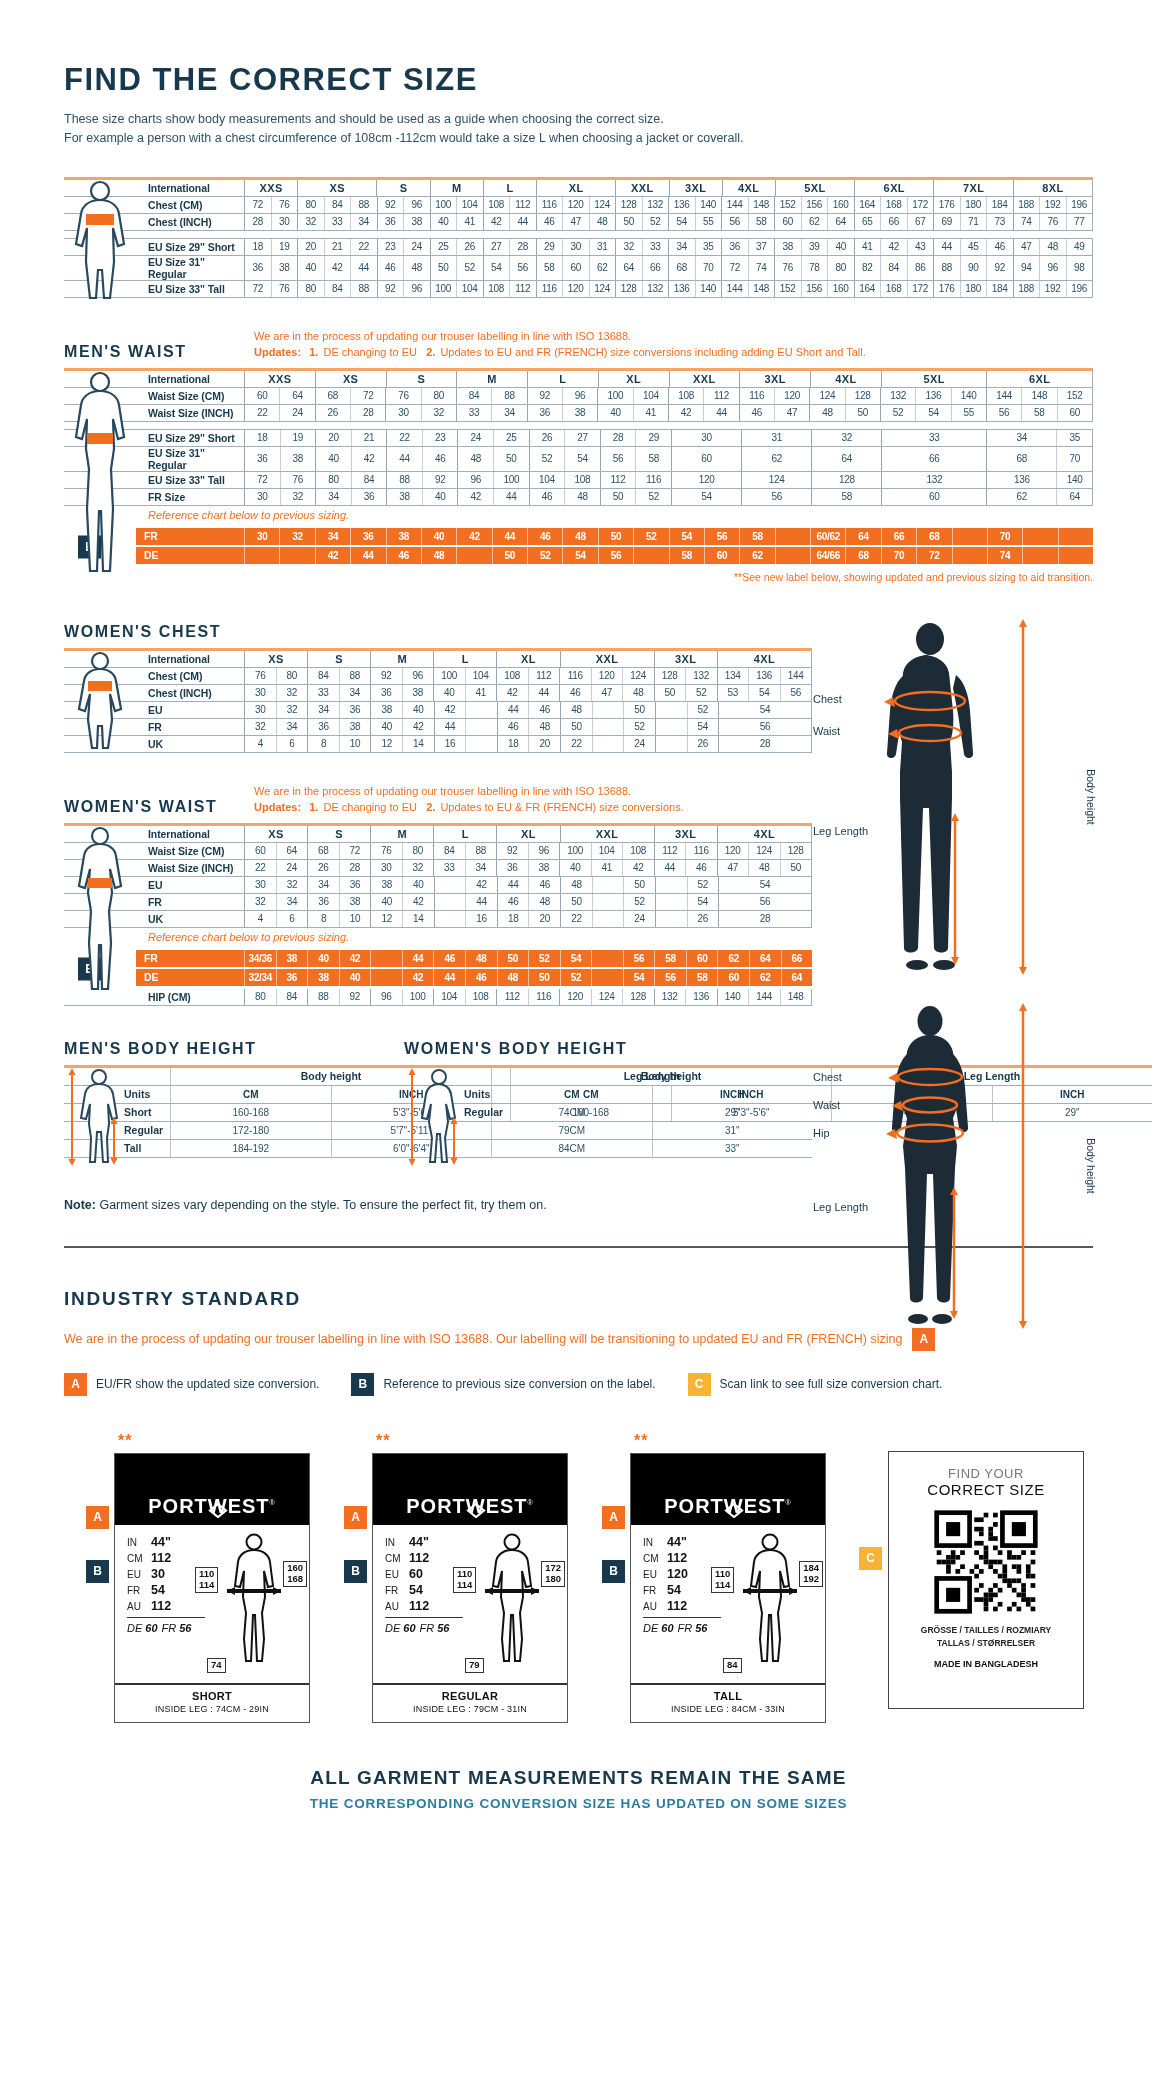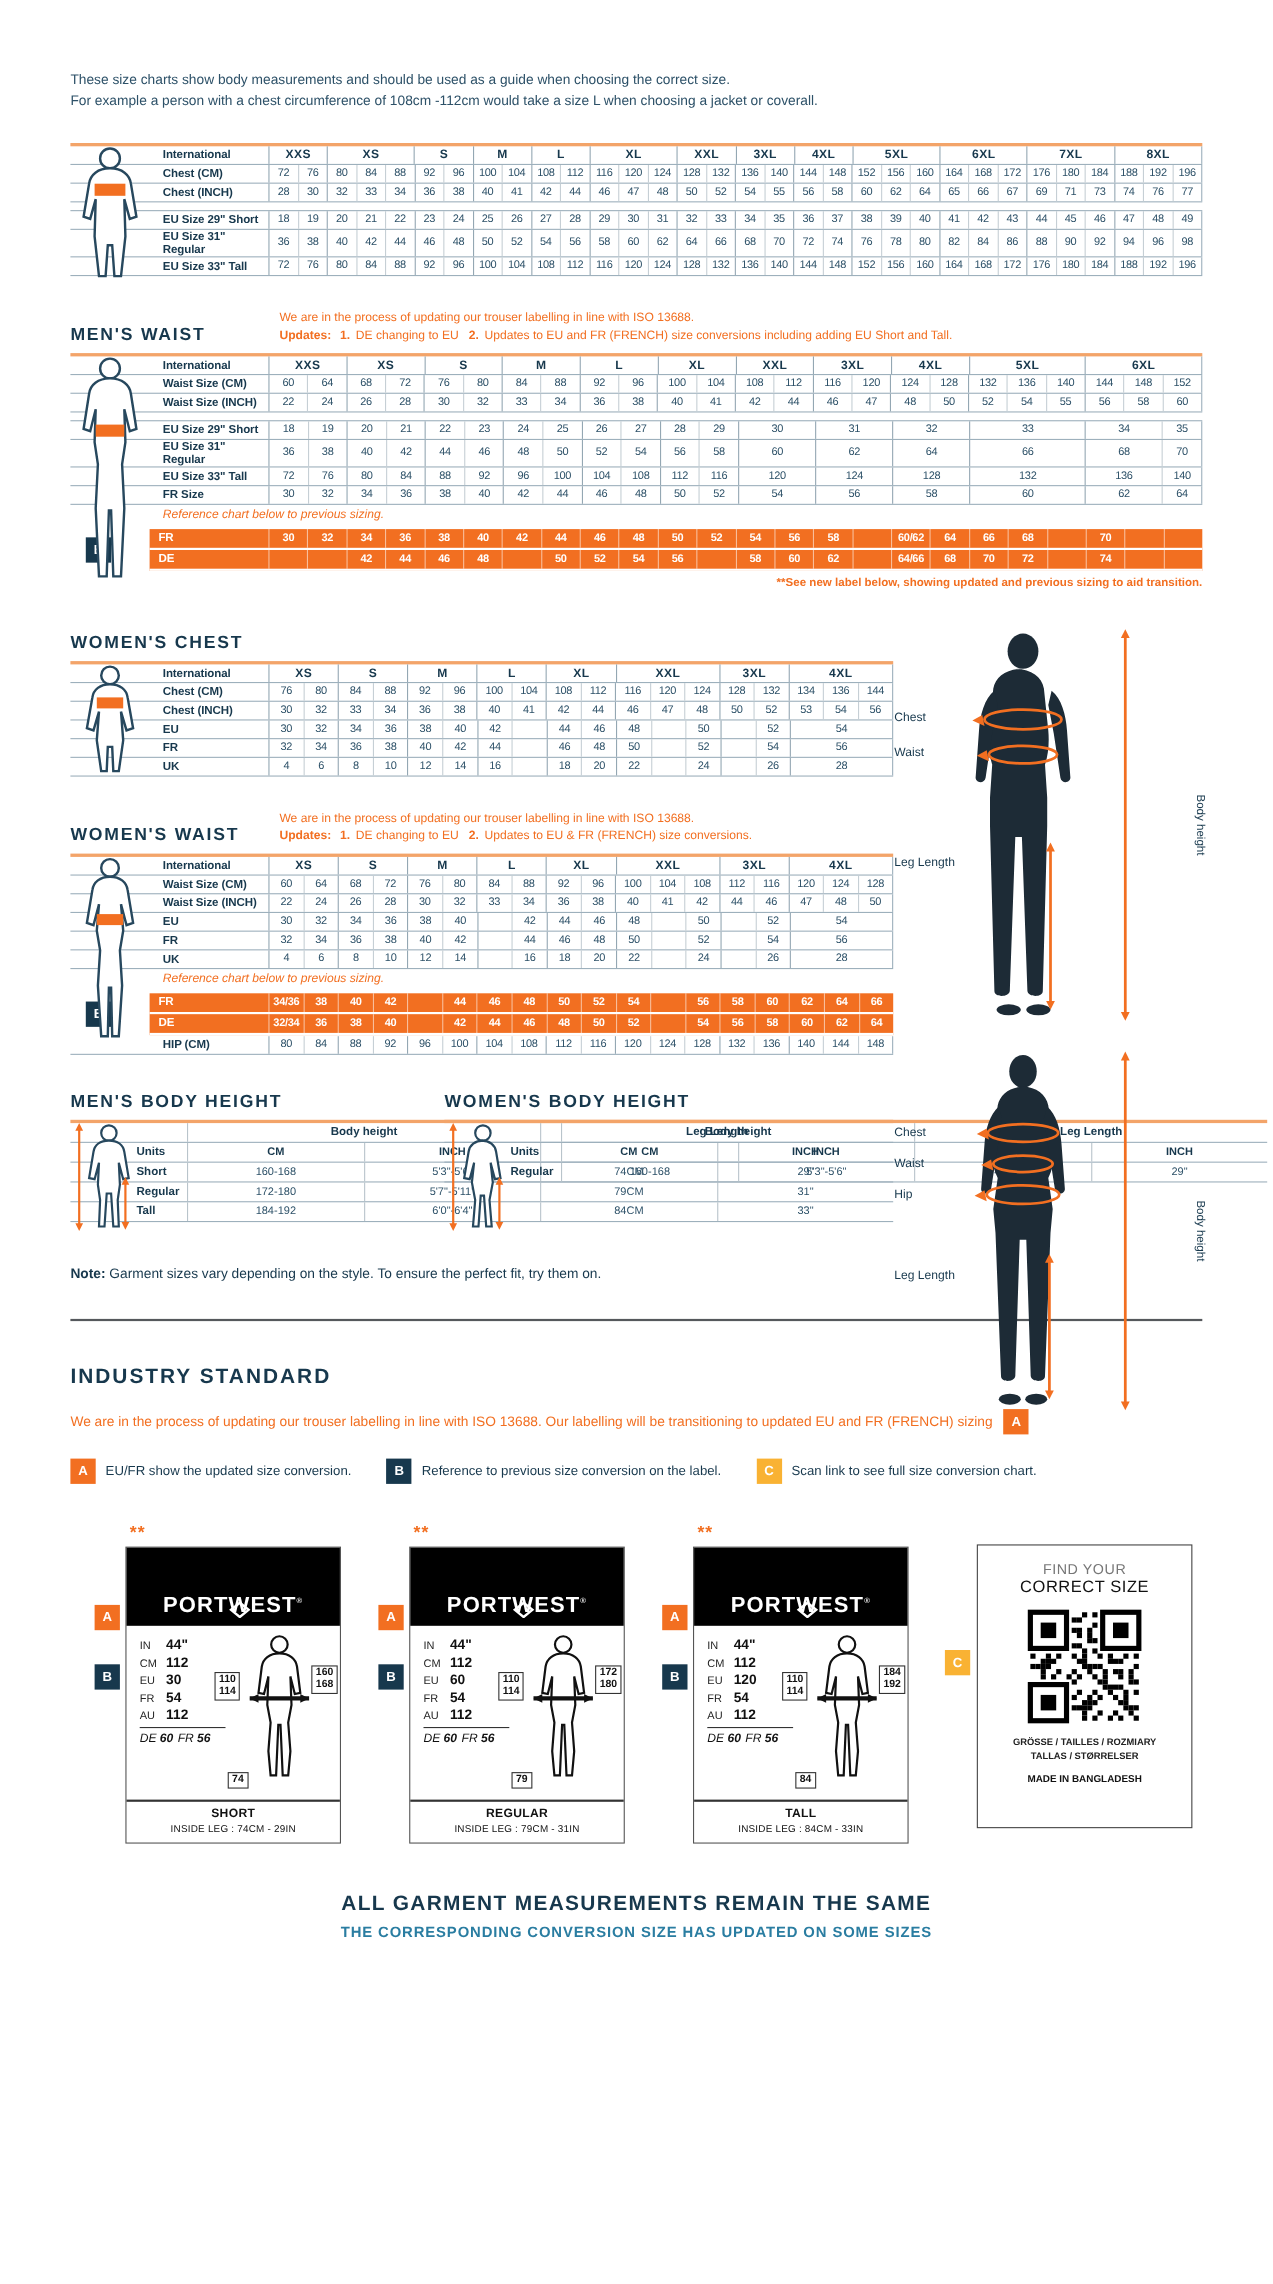--- a/index.html
+++ b/index.html
@@ -9,21 +9,21 @@
   
   .title{font-size:31px;font-weight:bold;letter-spacing:1.5px;color:#17384d;margin:0 0 13px 0;}
   .sub{font-size:12.5px;color:#2d5168;margin:2px 0;line-height:1.35;}
   
   .sec{margin-top:30px;}
   .sec-head{font-size:16px;font-weight:bold;letter-spacing:1.6px;color:#17384d;margin:0 0 7px 0;}
   .head-row{display:flex;align-items:flex-end;gap:10px;margin-bottom:7px;}
   .head-row .sec-head{margin:0;flex:0 0 180px;}
   .notes{font-size:11px;color:#f26f21;line-height:1.5;}
   .notes .n2 .b{margin-right:2px;}
-  .footnote{text-align:right;color:#f26f21;font-size:10.5px;font-weight:bold;margin-top:5px;}
+  .footnote{text-align:right;color:#f26f21;font-size:10.5px;font-weight:normal;margin-top:5px;}
   .ref-text{font-style:italic;color:#f26f21;font-size:11px;padding:3px 0 4px 84px;}
   
   .tbl-wrap{position:relative;}
   .tbl-icon{position:absolute;left:2px;top:3px;z-index:2;}
   .size-table{border-top:3px solid #f3a469;width:100%;}
   .srow{display:flex;align-items:stretch;border-bottom:1px solid #9db0bc;min-height:16px;}
   .srow.spacer{height:7px;min-height:7px;}
   .lcell{flex:0 0 180px;box-sizing:border-box;padding-left:84px;font-weight:bold;font-size:10.5px;display:flex;align-items:center;color:#17384d;letter-spacing:-0.1px;}
   .cells{flex:1 1 0;display:flex;border-right:1px solid #9db0bc;}
   .cell,.hgroup{display:flex;align-items:center;justify-content:center;font-size:10px;color:#2d5168;letter-spacing:-0.3px;border-left:1px solid #c6cfd5;}
@@ -111,20 +111,21 @@
   
   .footer{text-align:center;margin-top:44px;}
   .f1{font-size:19px;font-weight:bold;letter-spacing:1.2px;color:#17384d;}
   .f2{font-size:13.5px;font-weight:bold;letter-spacing:0.8px;color:#2a7da1;margin-top:7px;}
 </style>
 </head>
 <body>
 
 <div class="page">
 
+  <h1 class="title">FIND THE CORRECT SIZE</h1>
   <p class="sub">These size charts show body measurements and should be used as a guide when choosing the correct size.</p>
   <p class="sub">For example a person with a chest circumference of 108cm -112cm would take a size L when choosing a jacket or coverall.</p>
 
   <section class="sec">
     <div class="tbl-wrap">
       <svg class="tbl-icon" width="72" height="120" viewBox="0 0 72 120">
         <circle cx="34" cy="11" r="9" fill="#fff" stroke="#27485e" stroke-width="2.2"></circle>
         <path fill="#fff" stroke="#27485e" stroke-width="2.2" d="M34 20 c-11 0 -18 6 -19 14 l-5 30 6 2 5 -18 -1 34 4 36 h6 l2 -28 h4 l2 28 h6 l4 -36 -1 -34 5 18 6 -2 -5 -30 c-1 -8 -8 -14 -19 -14 z"></path>
         <rect x="20" y="34" width="28" height="11" fill="#f26f21"></rect>
       </svg>

